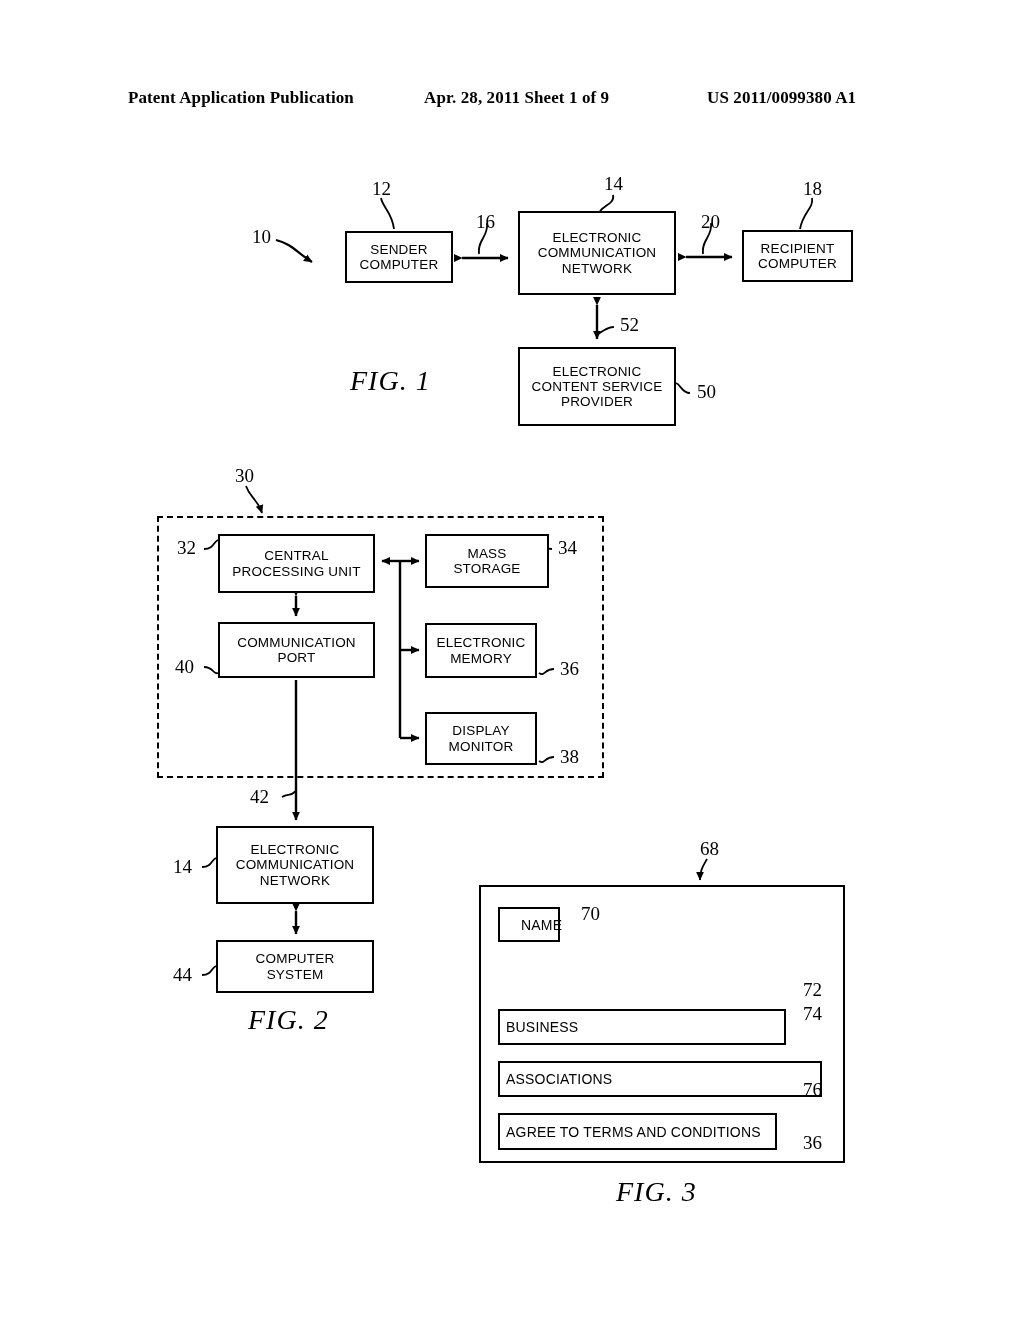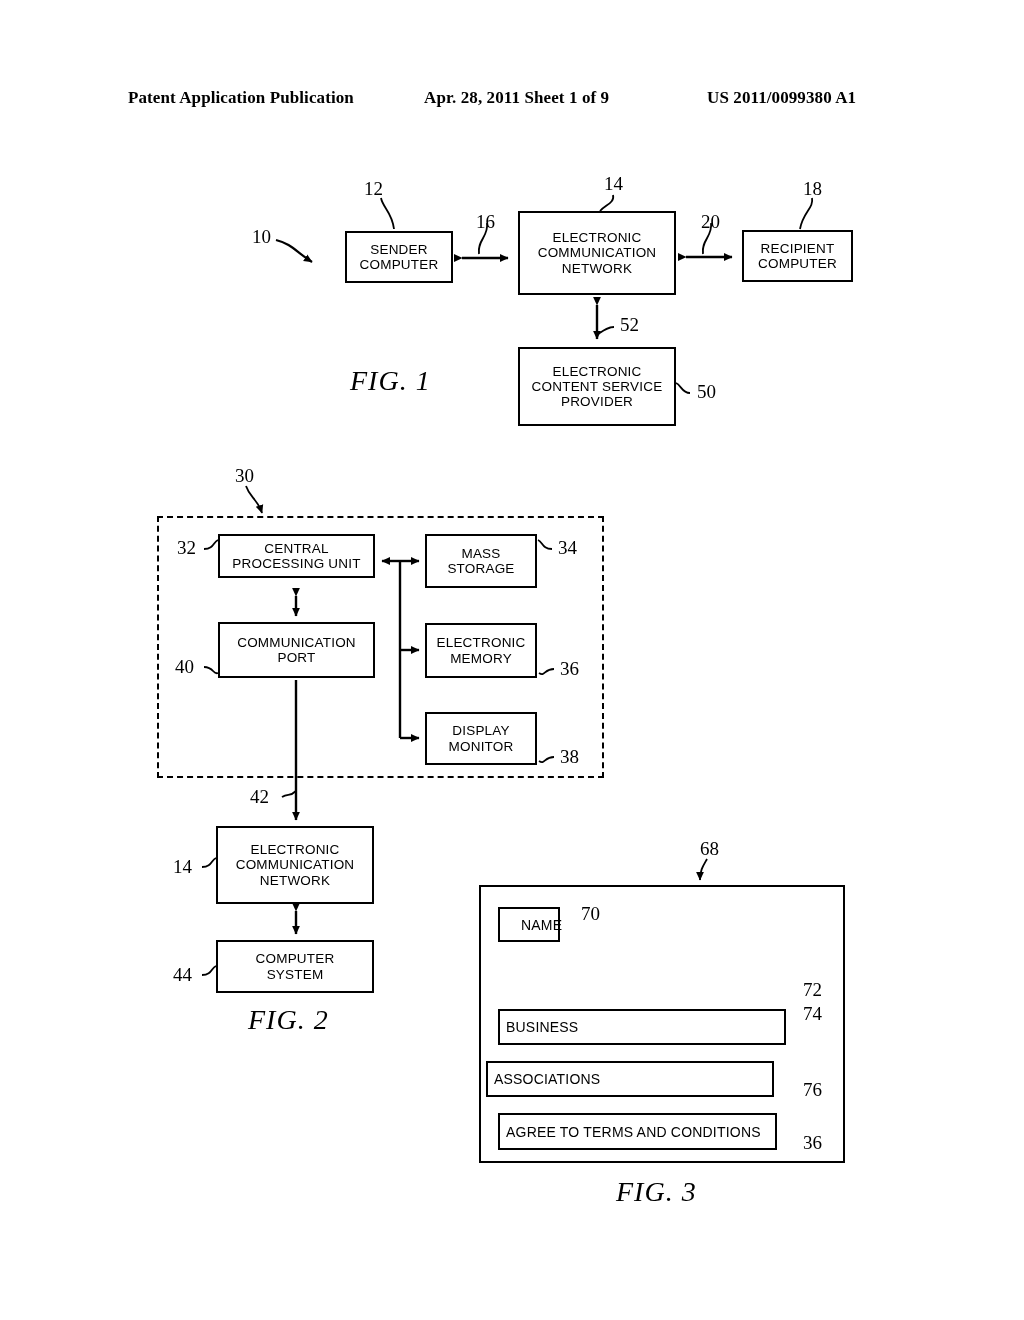--- a/index.html
+++ b/index.html
@@ -161,40 +161,40 @@
 
   <div class="box" style="left:518px;top:347px;width:158px;height:79px;">
     <div class="lines">
       <div>ELECTRONIC</div>
       <div>CONTENT SERVICE</div>
       <div>PROVIDER</div>
     </div>
   </div>
 
   <div class="ref" style="left:252px;top:226px;">10</div>
-  <div class="ref" style="left:364px;top:178px;">12</div>
+  <div class="ref" style="left:372px;top:178px;">12</div>
   <div class="ref" style="left:604px;top:173px;">14</div>
   <div class="ref" style="left:803px;top:178px;">18</div>
   <div class="ref" style="left:476px;top:211px;">16</div>
   <div class="ref" style="left:701px;top:211px;">20</div>
   <div class="ref" style="left:620px;top:314px;">52</div>
   <div class="ref" style="left:697px;top:381px;">50</div>
 
   <div class="figcap" style="left:350px;top:365px;">FIG. 1</div>
 
   <div class="dashbox" style="left:157px;top:516px;width:447px;height:262px;"></div>
 
-  <div class="box" style="left:218px;top:534px;width:157px;height:44px;">
+  <div class="box" style="left:218px;top:534px;width:157px;height:59px;">
     <div class="lines">
       <div>CENTRAL</div>
       <div>PROCESSING UNIT</div>
     </div>
   </div>
 
-  <div class="box" style="left:425px;top:534px;width:112px;height:54px;">
+  <div class="box" style="left:425px;top:534px;width:124px;height:54px;">
     <div class="lines">
       <div>MASS</div>
       <div>STORAGE</div>
     </div>
   </div>
 
   <div class="box" style="left:218px;top:622px;width:157px;height:56px;">
     <div class="lines">
       <div>COMMUNICATION</div>
       <div>PORT</div>
@@ -243,21 +243,21 @@
   <div class="figcap" style="left:248px;top:1004px;">FIG. 2</div>
 
   <div class="formpanel" style="left:479px;top:885px;width:366px;height:278px;"></div>
 
   <div class="field name" style="left:498px;top:907px;width:62px;height:35px;">
     <span>NAME</span>
   </div>
   <div class="field" style="left:498px;top:1009px;width:288px;height:36px;">
     <span>BUSINESS</span>
   </div>
-  <div class="field" style="left:486px;top:1061px;width:288px;height:36px;text-align:right;">
+  <div class="field" style="left:498px;top:1061px;width:324px;height:36px;text-align:right;">
     <span>ASSOCIATIONS</span>
   </div>
   <div class="field" style="left:498px;top:1113px;width:279px;height:37px;">
     <span>AGREE TO TERMS AND CONDITIONS</span>
   </div>
 
   <div class="ref" style="left:700px;top:838px;text-align:center;">68</div>
   <div class="ref" style="left:581px;top:903px;">70</div>
   <div class="ref" style="left:803px;top:951px;margin-top:28px;">72</div>
   <div class="ref" style="left:803px;top:1003px;">74</div>

